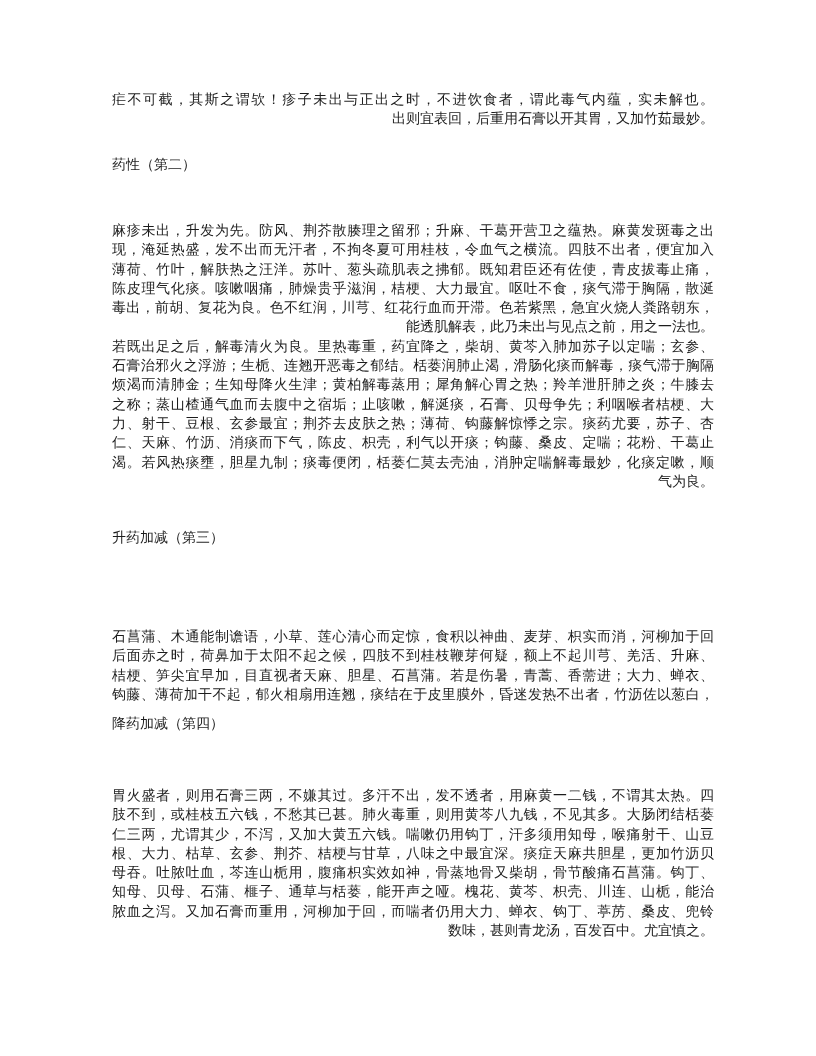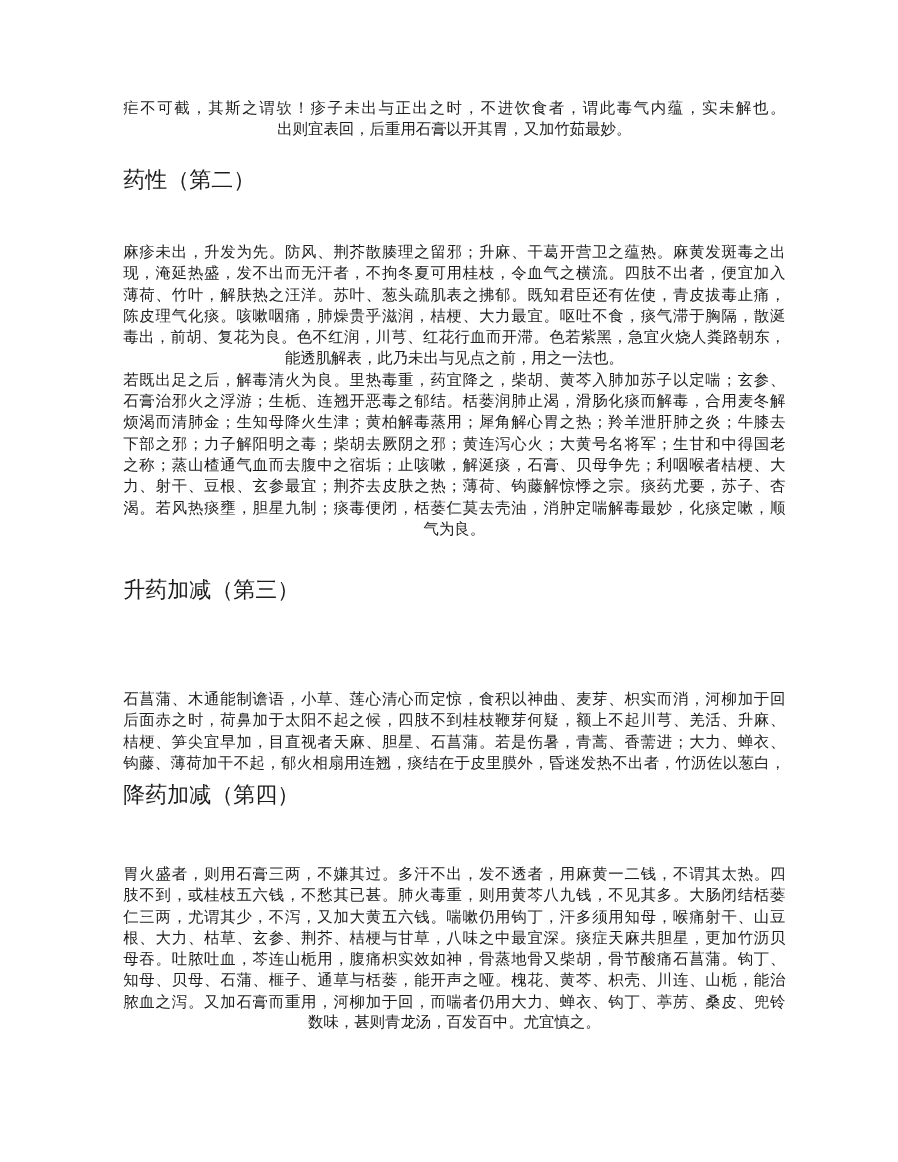--- a/index.html
+++ b/index.html
@@ -23,32 +23,32 @@
   }
   .block {
     position: absolute;
     left: 112px;
     width: 602px;
     font-size: 14px;
     line-height: 19.3px;
   }
   .line {
     white-space: nowrap;
-    text-align: center;
+    text-align: right;
   }
   .line.j {
     white-space: normal;
     text-align: justify;
     text-align-last: justify;
     text-justify: inter-character;
   }
   .heading {
     position: absolute;
     left: 112px;
-    font-size: 20px;
+    font-size: 14px;
     line-height: 19.3px;
     white-space: nowrap;
   }
 </style>
 </head>
 <body>
 
 <div class="page">
 
   <div class="block" style="top: 90px;">
@@ -59,25 +59,25 @@
   <div class="heading" style="top: 155px;">药性（第二）</div>
 
   <div class="block" style="top: 221px;">
     <div class="line j">麻疹未出，升发为先。防风、荆芥散腠理之留邪；升麻、干葛开营卫之蕴热。麻黄发斑毒之出</div>
     <div class="line j">现，淹延热盛，发不出而无汗者，不拘冬夏可用桂枝，令血气之横流。四肢不出者，便宜加入</div>
     <div class="line j">薄荷、竹叶，解肤热之汪洋。苏叶、葱头疏肌表之拂郁。既知君臣还有佐使，青皮拔毒止痛，</div>
     <div class="line j">陈皮理气化痰。咳嗽咽痛，肺燥贵乎滋润，桔梗、大力最宜。呕吐不食，痰气滞于胸隔，散涎</div>
     <div class="line j">毒出，前胡、复花为良。色不红润，川芎、红花行血而开滞。色若紫黑，急宜火烧人粪路朝东，</div>
     <div class="line">能透肌解表，此乃未出与见点之前，用之一法也。</div>
     <div class="line j">若既出足之后，解毒清火为良。里热毒重，药宜降之，柴胡、黄芩入肺加苏子以定喘；玄参、</div>
-    <div class="line j">石膏治邪火之浮游；生栀、连翘开恶毒之郁结。栝蒌润肺止渴，滑肠化痰而解毒，合用麦冬解</div>
+    <div class="line j">石膏治邪火之浮游；生栀、连翘开恶毒之郁结。栝蒌润肺止渴，滑肠化痰而解毒，痰气滞于胸隔</div>
     <div class="line j">烦渴而清肺金；生知母降火生津；黄柏解毒蒸用；犀角解心胃之热；羚羊泄肝肺之炎；牛膝去</div>
-    <div class="line j">下部之邪；力子解阳明之毒；柴胡去厥阴之邪；黄连泻心火；大黄号名将军；生甘和中得国老</div>
     <div class="line j">之称；蒸山楂通气血而去腹中之宿垢；止咳嗽，解涎痰，石膏、贝母争先；利咽喉者桔梗、大</div>
     <div class="line j">力、射干、豆根、玄参最宜；荆芥去皮肤之热；薄荷、钩藤解惊悸之宗。痰药尤要，苏子、杏</div>
+    <div class="line j">仁、天麻、竹沥、消痰而下气，陈皮、枳壳，利气以开痰；钩藤、桑皮、定喘；花粉、干葛止</div>
     <div class="line j">渴。若风热痰壅，胆星九制；痰毒便闭，栝蒌仁莫去壳油，消肿定喘解毒最妙，化痰定嗽，顺</div>
     <div class="line">气为良。</div>
   </div>
 
   <div class="heading" style="top: 528px;">升药加减（第三）</div>
 
   <div class="block" style="top: 600px; margin-top: 27px;">
     <div class="line j">石菖蒲、木通能制谵语，小草、莲心清心而定惊，食积以神曲、麦芽、枳实而消，河柳加于回</div>
     <div class="line j">后面赤之时，荷鼻加于太阳不起之候，四肢不到桂枝鞭芽何疑，额上不起川芎、羌活、升麻、</div>
     <div class="line j">桔梗、笋尖宜早加，目直视者天麻、胆星、石菖蒲。若是伤暑，青蒿、香薷进；大力、蝉衣、</div>

